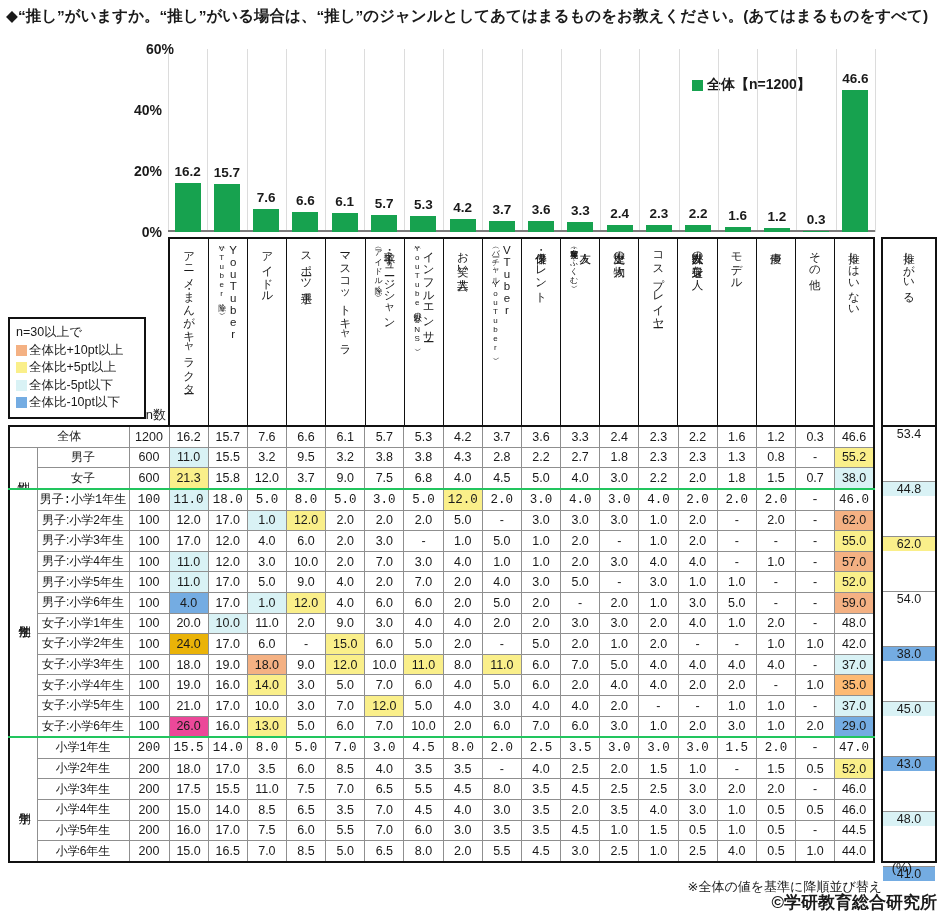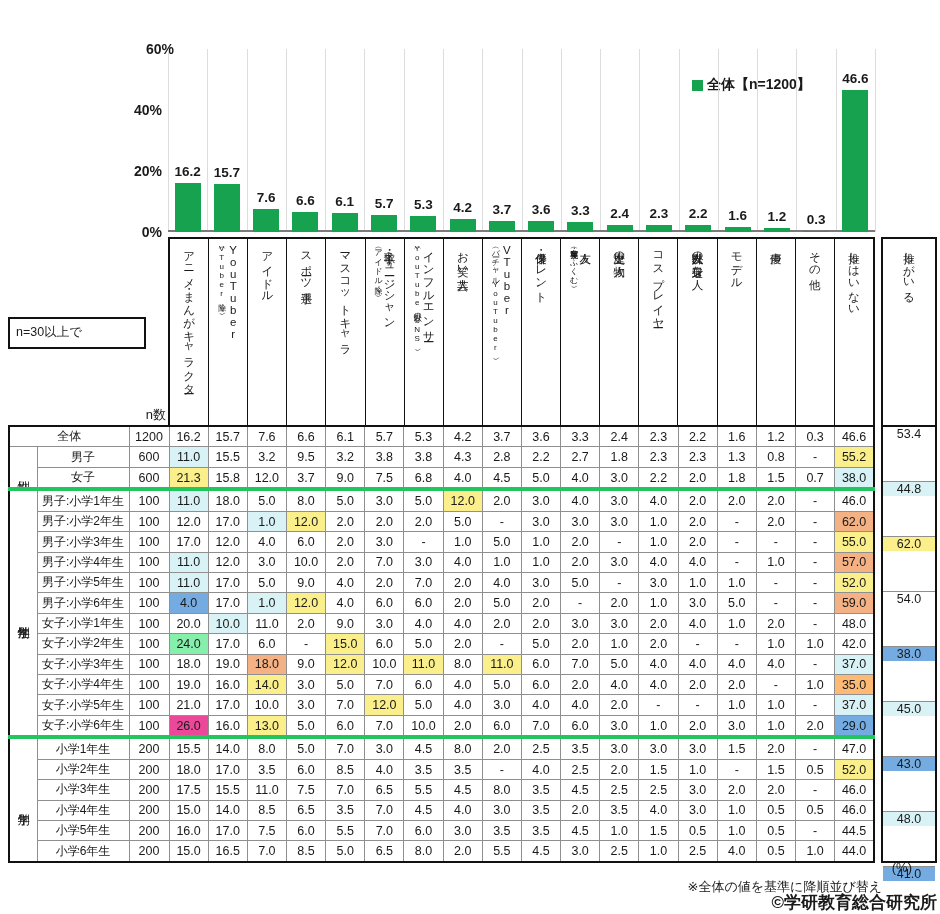--- a/index.html
+++ b/index.html
@@ -29,43 +29,62 @@
   .hsub{font-size:8px;line-height:10px;}
   .oshihead{left:881px;top:237px;width:56px;height:188px;border:2px solid #111;border-bottom:none;
             box-sizing:border-box;display:flex;justify-content:center;align-items:flex-start;
             padding-top:5px;background:#fff;}
   table.main{position:absolute;left:8px;top:425px;width:867px;height:438px;
              border-collapse:collapse;table-layout:fixed;border:2px solid #111;background:#fff;}
   table.main td{border:1px solid #8f8f8f;text-align:center;padding:0;font-size:12.5px;
                 white-space:nowrap;overflow:hidden;}
   table.main td.group{font-size:12px;}
   table.main td.rowlabel{font-size:12px;}
-  table.main tr.sep td{border-top:4px solid #22c55e;}
+  table.main tr.sep td{border-top:2px solid #22c55e;font-family:Liberation Mono, monospace;}
   .oshicol{left:881px;top:425px;width:56px;height:438px;display:flex;flex-direction:column;
            border:2px solid #111;box-sizing:border-box;background:#fff;gap:40px;}
   .oshicell{flex:1;display:flex;align-items:center;justify-content:center;font-size:12.5px;
             border-top:1px solid #8f8f8f;}
   .oshicell:first-child{border-top:none;}
   .note{font-size:13px;white-space:nowrap;}
   .copyright{font-size:17px;font-weight:bold;white-space:nowrap;}
 </style>
 </head>
 <body>
 
 <div class="page">
+  <div class="abs title">◆“推し”がいますか。“推し”がいる場合は、“推し”のジャンルとしてあてはまるものをお教えください。(あてはまるものをすべて)</div>
 
   <div id="chart-layer"></div>
 
   <div class="abs legend" style="left:692px;top:76px;">
     <span class="sq" id="legend-swatch" style="background: rgb(23, 162, 79);"></span>
     <span>全体【n=1200】</span>
   </div>
 
   <div class="abs keybox">
     <div>n=30以上で</div>
+    <div id="key-items">
+        <div class="keyrow">
+          <div class="sw" style="width: 11px; height: 11px; margin-right: 2px; background: rgb(244, 177, 131);"></div>
+          <span>全体比+10pt以上</span>
+        </div>
+        <div class="keyrow">
+          <div class="sw" style="width: 11px; height: 11px; margin-right: 2px; background: rgb(250, 239, 138);"></div>
+          <span>全体比+5pt以上</span>
+        </div>
+        <div class="keyrow">
+          <div class="sw" style="width: 11px; height: 11px; margin-right: 2px; background: rgb(217, 242, 245);"></div>
+          <span>全体比-5pt以下</span>
+        </div>
+        <div class="keyrow">
+          <div class="sw" style="width: 11px; height: 11px; margin-right: 2px; background: rgb(116, 172, 226);"></div>
+          <span>全体比-10pt以下</span>
+        </div>
+      </div>
   </div>
 
   <div class="abs nlabel">n数</div>
 
   <div class="abs colheads" id="col-heads">
       <div class="hcell">
         <div class="vtext">
           <div class="hmain">アニメ・まんがキャラクター</div>
         </div>
       </div>
@@ -408,21 +427,21 @@
           <td class="vcell">2.0</td>
           <td class="vcell">4.0</td>
           <td class="vcell">1.0</td>
           <td class="vcell">2.0</td>
           <td class="vcell">-</td>
           <td class="vcell">48.0</td>
         </tr>
         <tr>
           <td class="rowlabel">女子:小学2年生</td>
           <td class="ncell">100</td>
-          <td class="vcell" style="background: #86efac; margin-left: 10px;">24.0</td>
+          <td class="vcell" style="background: #eab308; margin-left: 10px;">24.0</td>
           <td class="vcell">17.0</td>
           <td class="vcell">6.0</td>
           <td class="vcell">-</td>
           <td class="vcell" style="background: rgb(250, 239, 138);">15.0</td>
           <td class="vcell">6.0</td>
           <td class="vcell">5.0</td>
           <td class="vcell">2.0</td>
           <td class="vcell">-</td>
           <td class="vcell">5.0</td>
           <td class="vcell">2.0</td>

